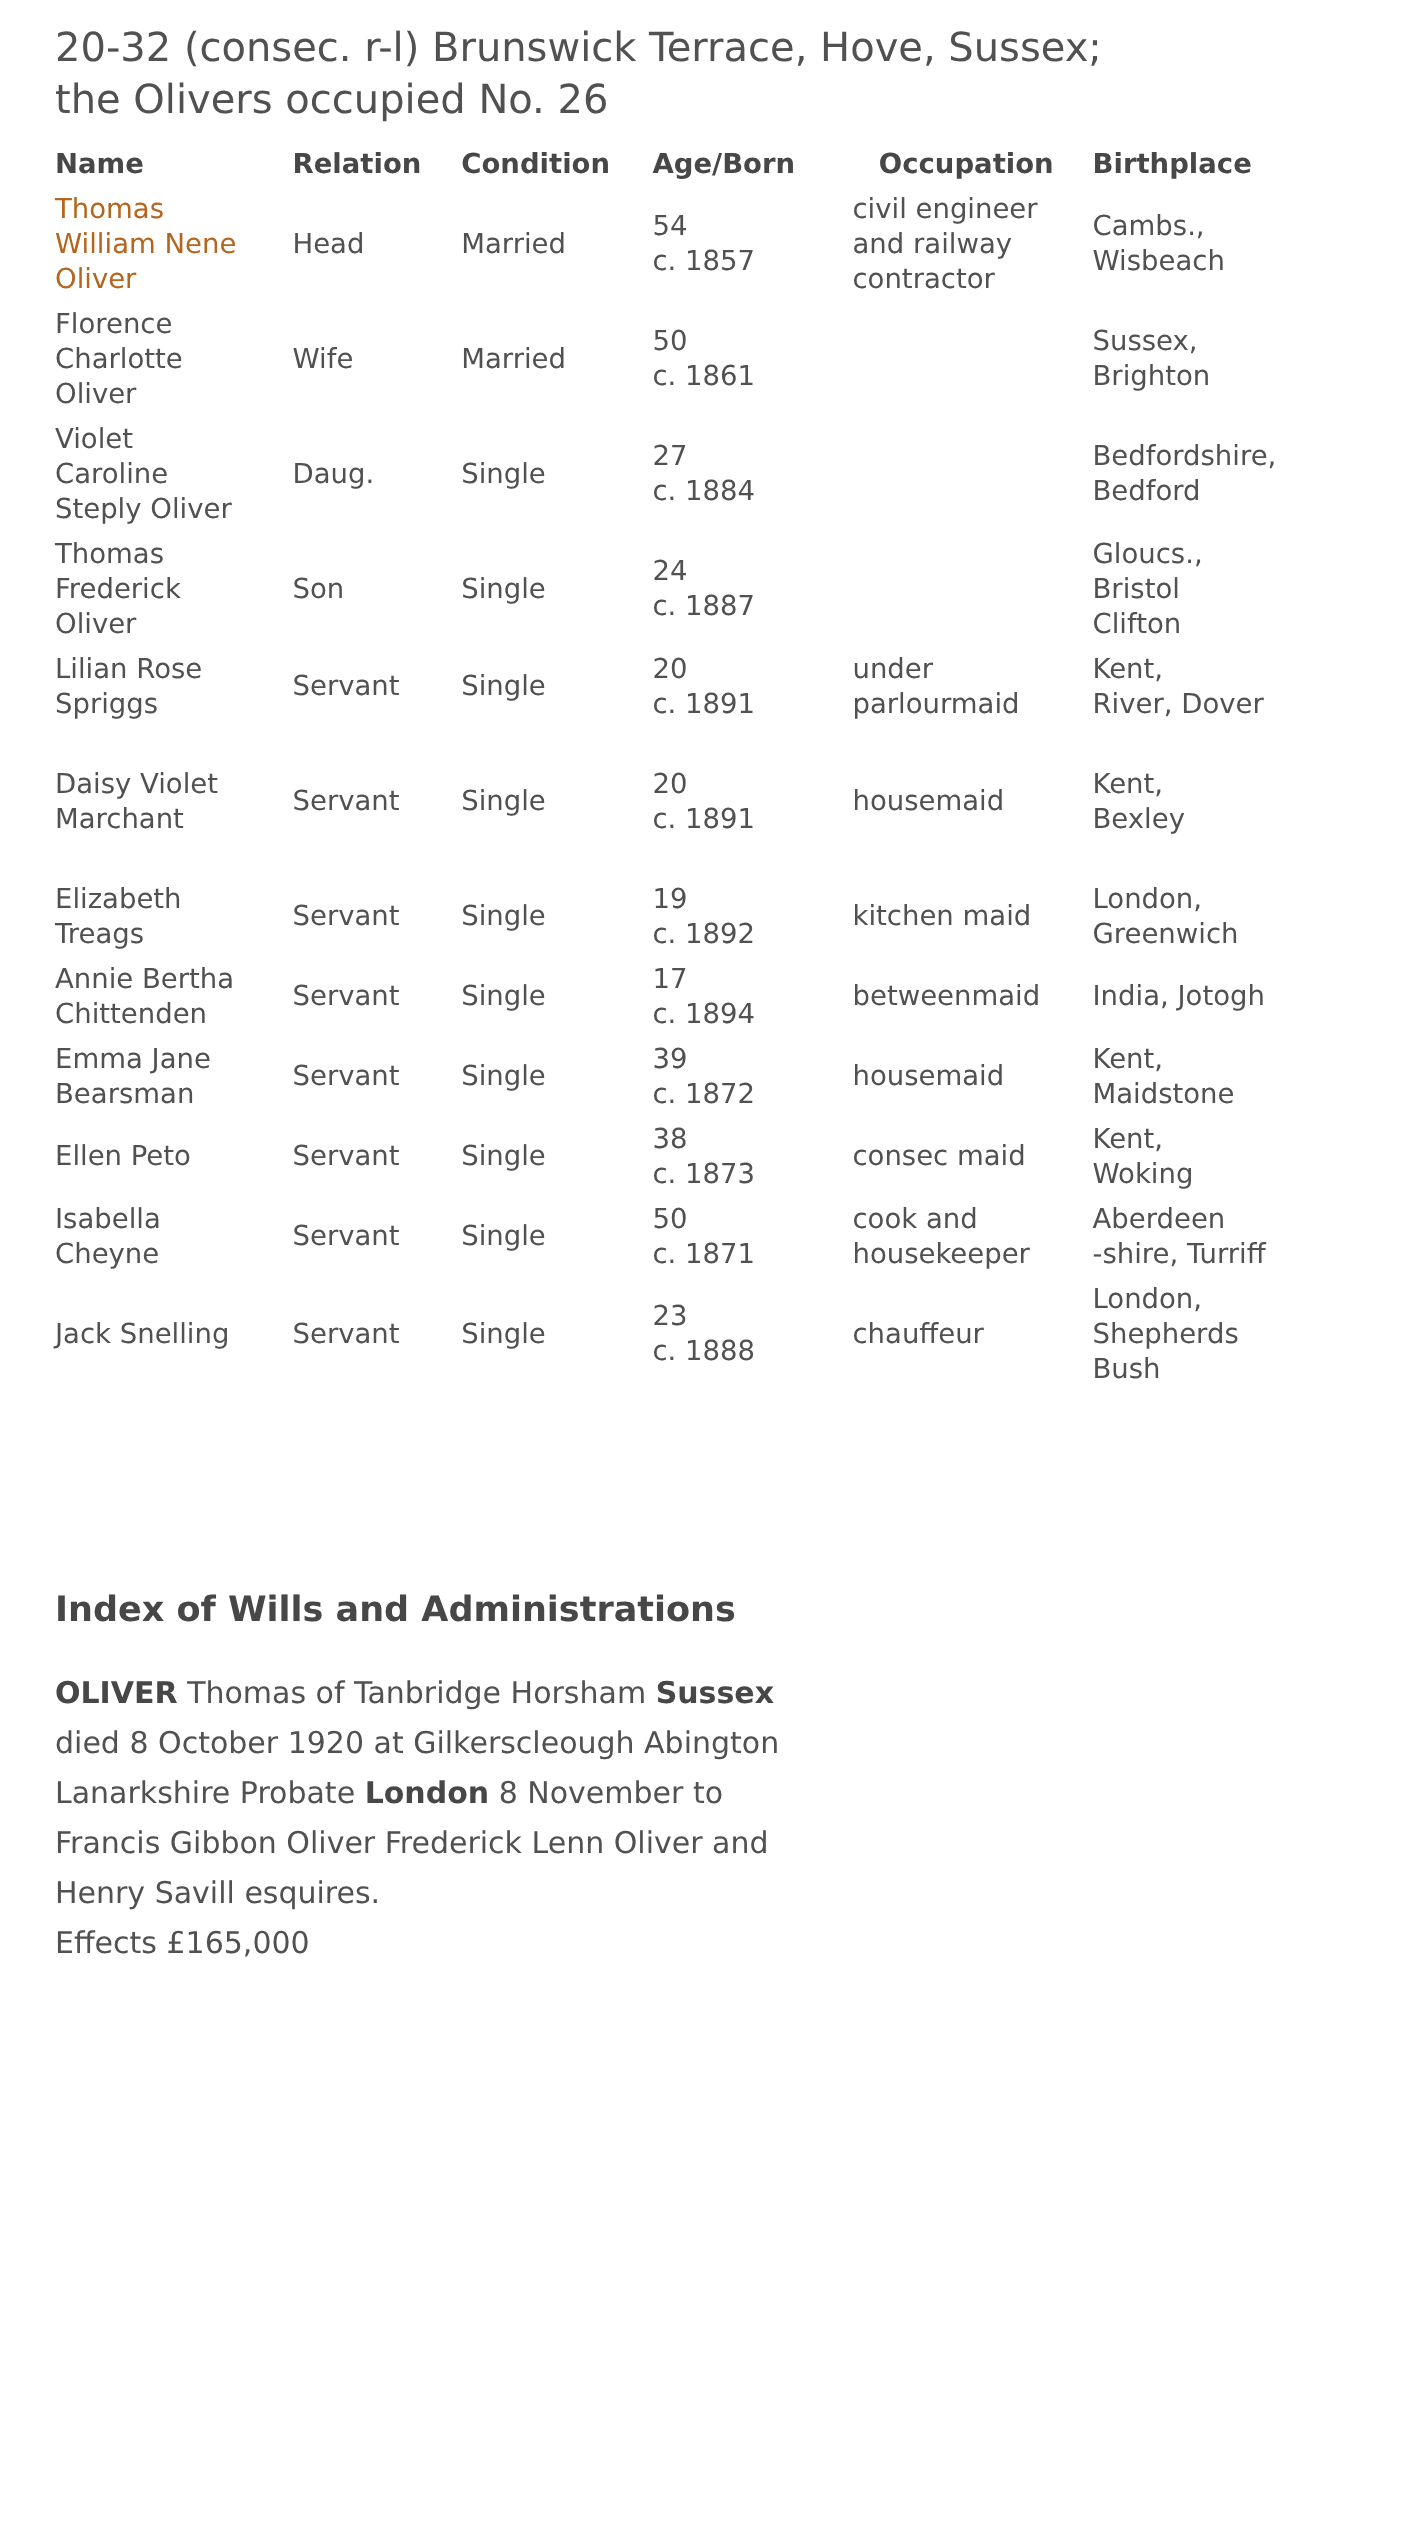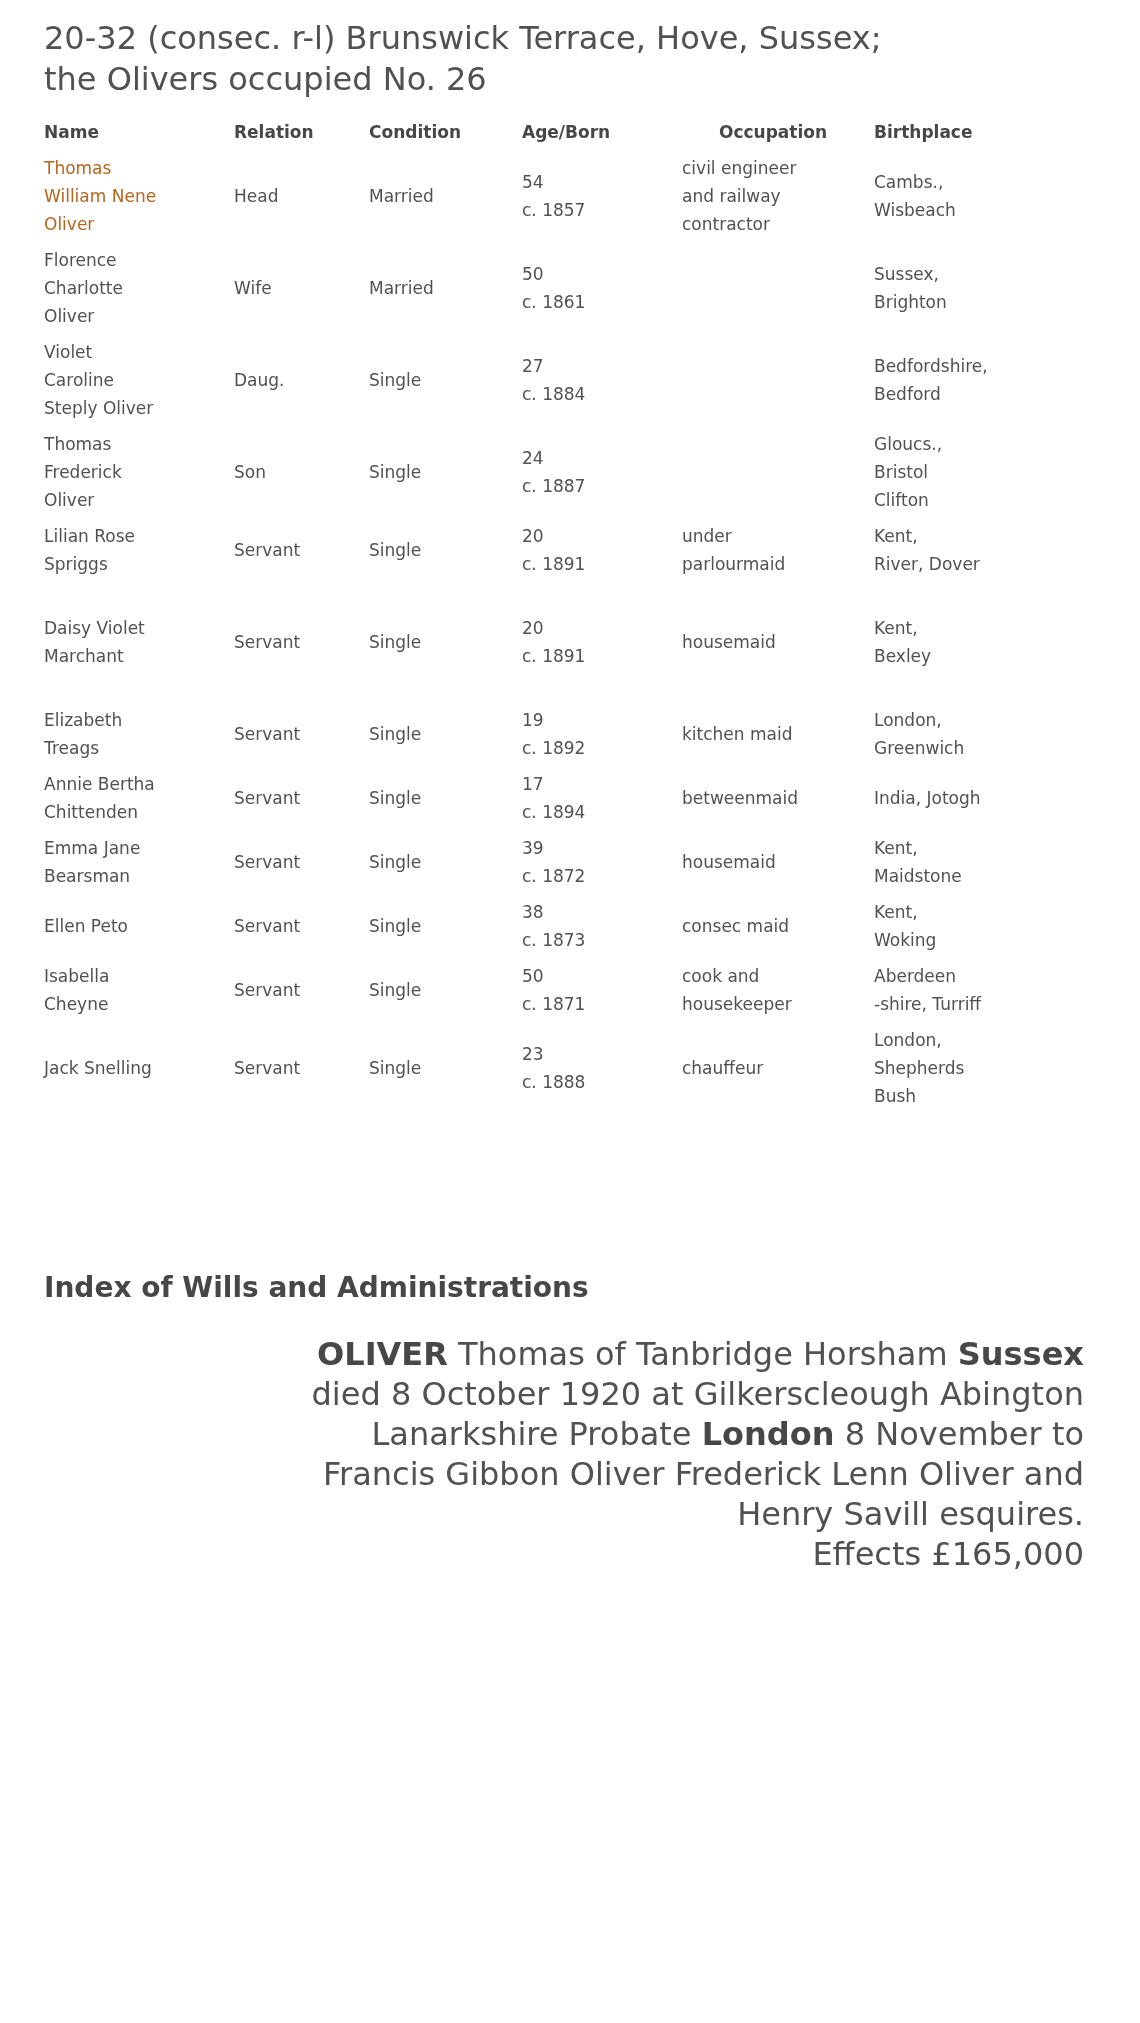--- a/index.html
+++ b/index.html
@@ -20,21 +20,21 @@
     font-weight: 400;
     margin: 0 0 12px 0;
     white-space: pre-line;
     color: var(--color-text, #515151);
   }
 
   table.census {
     border-collapse: collapse;
     table-layout: fixed;
     width: 1020px;
-    font-size: 17px;
+    font-size: 22px;
     line-height: 28px;
     color: var(--color-text, #515151);
   }
   .census th, .census td { box-sizing: border-box; }
   .census th {
     text-align: left;
     font-weight: 700;
     padding: 6px 10px 4px 0;
     vertical-align: bottom;
     color: var(--color-heading, #474747);
@@ -61,27 +61,26 @@
   }
 
   .wills-heading {
     font-size: 28px;
     line-height: 44px;
     font-weight: 700;
     color: var(--color-heading, #474747);
     margin: 152px 0 24px 0;
   }
   .wills-text {
-    font-size: 32px;
+    font-size: 24px;
     line-height: 40px;
     margin: 0;
     max-width: 1040px;
     white-space: pre-line;
     color: var(--color-text, #515151);
-    text-align: right;
   }
   .wills-text b { font-weight: 700; color: var(--color-heading, #474747); }
   .effects-line { display: block; }
 </style>
 </head>
 <body>
 
 <div class="page">
 
   <h1 class="address-heading">20-32 (consec. r-l) Brunswick Terrace, Hove, Sussex;

